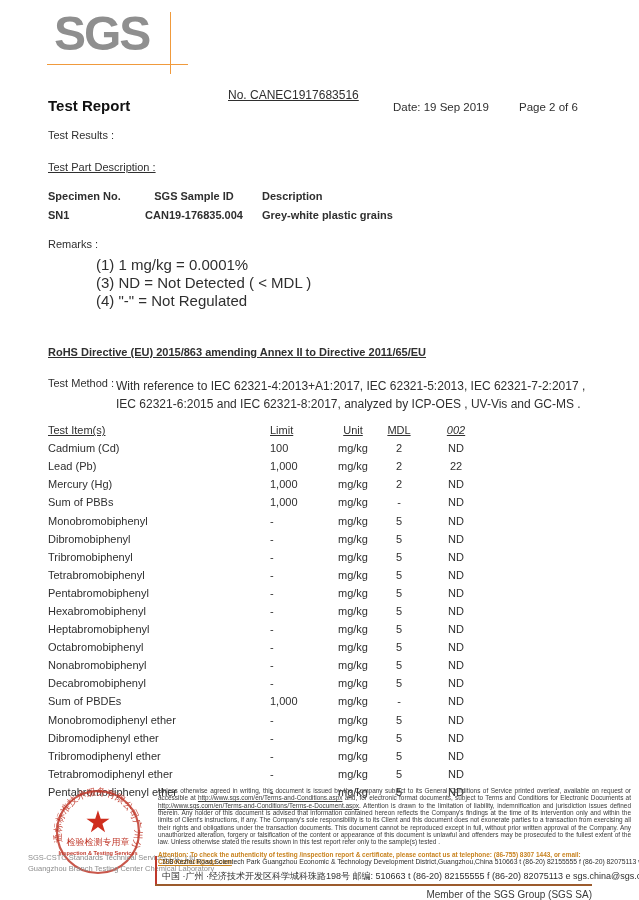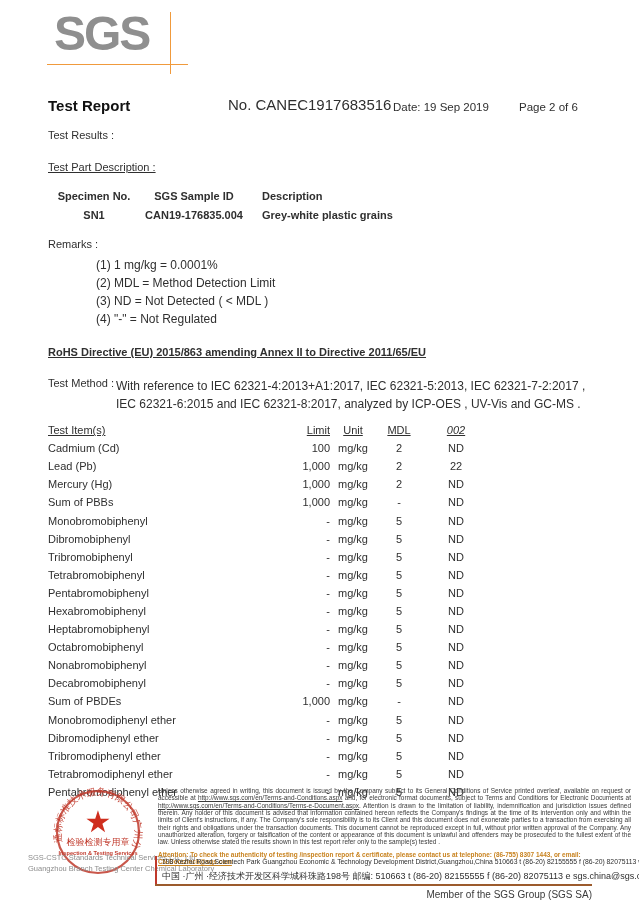--- a/index.html
+++ b/index.html
@@ -11,49 +11,49 @@
   }
   .abs { position:absolute; }
 
   
   .logo-text { left:54px; top:6px; font-size:48px; font-weight:bold; color:#8f8f8f; letter-spacing:-2px; }
   .logo-vline { left:170px; top:12px; width:1px; height:62px; background:#f09a3c; }
   .logo-hline { left:47px; top:64px; width:141px; height:1px; background:#f09a3c; }
 
   
   .doc-title { left:48px; top:97px; font-size:15px; font-weight:bold; color:#111; }
-  .doc-no   { left:228px; top:96px; font-size:15px; }
+  .doc-no   { left:228px; top:88px; font-size:12px;text-decoration:underline; }
   .doc-date { left:393px; top:101px; font-size:11.5px; }
   .doc-page { left:519px; top:101px; font-size:11.5px; }
 
   .lbl { font-size:11px; color:#2f2f2f; }
   .test-results-label { left:48px; top:129px; }
   .tpd-label { left:48px; top:161px; text-decoration:underline; }
 
   
   .sample-table { left:48px; top:186px; border-collapse:collapse; font-size:11px; }
   .sample-table th, .sample-table td { font-weight:bold; padding:0; height:19px; vertical-align:middle; }
   .sample-table th { font-weight:bold; }
-  .sample-table .c0 { width:92px; text-align:center; }
+  .sample-table .c0 { width:92px; text-align:left; }
   .sample-table .c1 { width:108px; text-align:center; }
   .sample-table .c2 { width:200px; text-align:left; padding-left:14px; }
 
   .remarks-label { left:48px; top:238px; }
-  .remarks-list { left:96px; top:256px; font-size:12px; line-height:18px; }
+  .remarks-list { left:96px; top:256px; font-size:15px; line-height:18px; }
 
   .rohs-heading { left:48px; top:346px; font-size:11px; font-weight:bold; text-decoration:underline; }
 
   .tm-label { left:48px; top:377px; font-size:11px; }
   .tm-text  { left:116px; top:377px; width:478px; font-size:12px; line-height:18px; }
 
   
   .results-table { left:48px; top:421px; border-collapse:collapse; table-layout:fixed; font-size:11px; }
   .results-table td, .results-table th { height:18.1px; padding:0; vertical-align:middle; font-weight:normal; }
   .results-table .col-item  { width:222px; text-align:left; }
-  .results-table .col-limit { width:60px;  text-align:right; }
+  .results-table .col-limit { width:60px;  text-align:left; }
   .results-table .col-unit  { width:46px;  text-align:center; }
   .results-table .col-mdl   { width:46px;  text-align:center; }
   .results-table .col-val   { width:68px;  text-align:center; }
   .results-table thead .u { text-decoration:underline; }
   .results-table thead .col-val .u { font-style:italic; }
 
   
   .stamp-box { left:43px; top:786px; width:110px; height:92px; }
   .stamp-company { left:28px; top:852px; font-size:7.5px; line-height:11px; color:#8d8d8d; }
   .disclaimer {
@@ -103,21 +103,20 @@
           <td class="c0">SN1</td>
           <td class="c1">CAN19-176835.004</td>
           <td class="c2">Grey-white plastic grains</td>
         </tr>
       </tbody>
   </table>
 
   <div class="abs lbl remarks-label">Remarks :</div>
   <div class="abs remarks-list">
     <div>(1) 1 mg/kg = 0.0001%</div>
-    <div>(2) MDL = Method Detection Limit</div>
     <div>(3) ND = Not Detected ( &lt; MDL )</div>
     <div>(4) "-" = Not Regulated</div>
   </div>
 
   <div class="abs rohs-heading">RoHS Directive (EU) 2015/863 amending Annex II to Directive 2011/65/EU</div>
 
   <div class="abs lbl tm-label">Test Method :</div>
   <div class="abs tm-text">With reference to IEC 62321-4:2013+A1:2017, IEC 62321-5:2013,  IEC 62321-7-2:2017 , IEC 62321-6:2015  and IEC 62321-8:2017,  analyzed by ICP-OES , UV-Vis  and GC-MS .</div>
 
   <table class="abs results-table">

